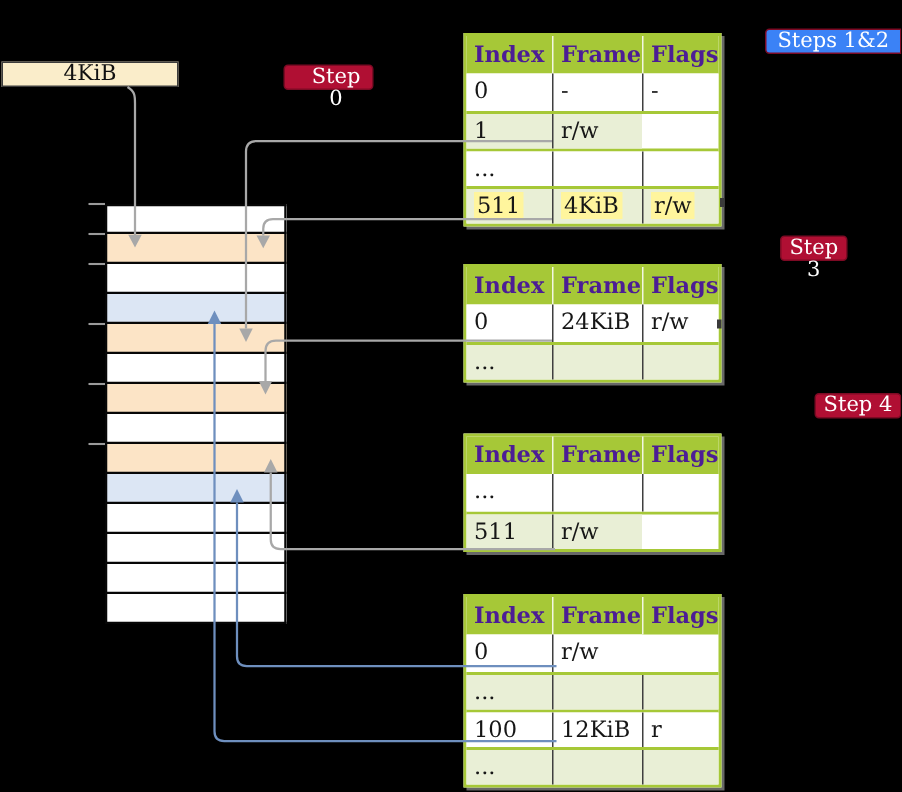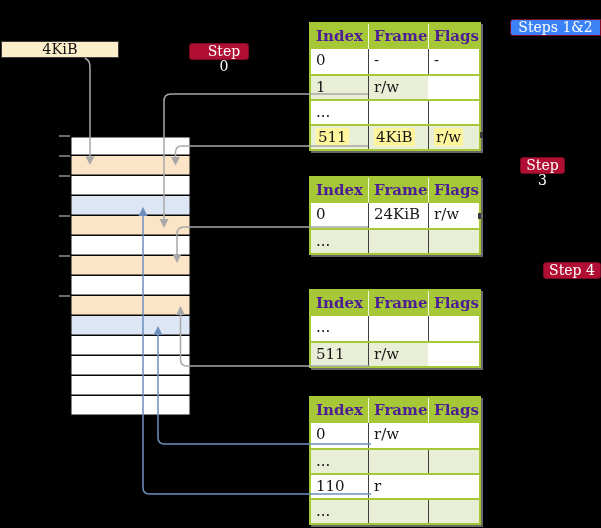--- a/index.html
+++ b/index.html
@@ -151,21 +151,22 @@
     <div class="trow">
       <div class="td">0</div>
       <div class="td">r/w</div>
     </div>
     <div class="trow shaded">
       <div class="td">...</div>
       <div class="td"></div>
       <div class="td"></div>
     </div>
     <div class="trow">
-      <div class="td">110</div>
+      <div class="td">100</div>
+      <div class="td">12KiB</div>
       <div class="td">r</div>
     </div>
     <div class="trow shaded">
       <div class="td">...</div>
       <div class="td"></div>
       <div class="td"></div>
     </div>
   </div>
 
   <svg class="overlay" width="601" height="528" viewBox="0 0 601 528" xmlns="http://www.w3.org/2000/svg">

